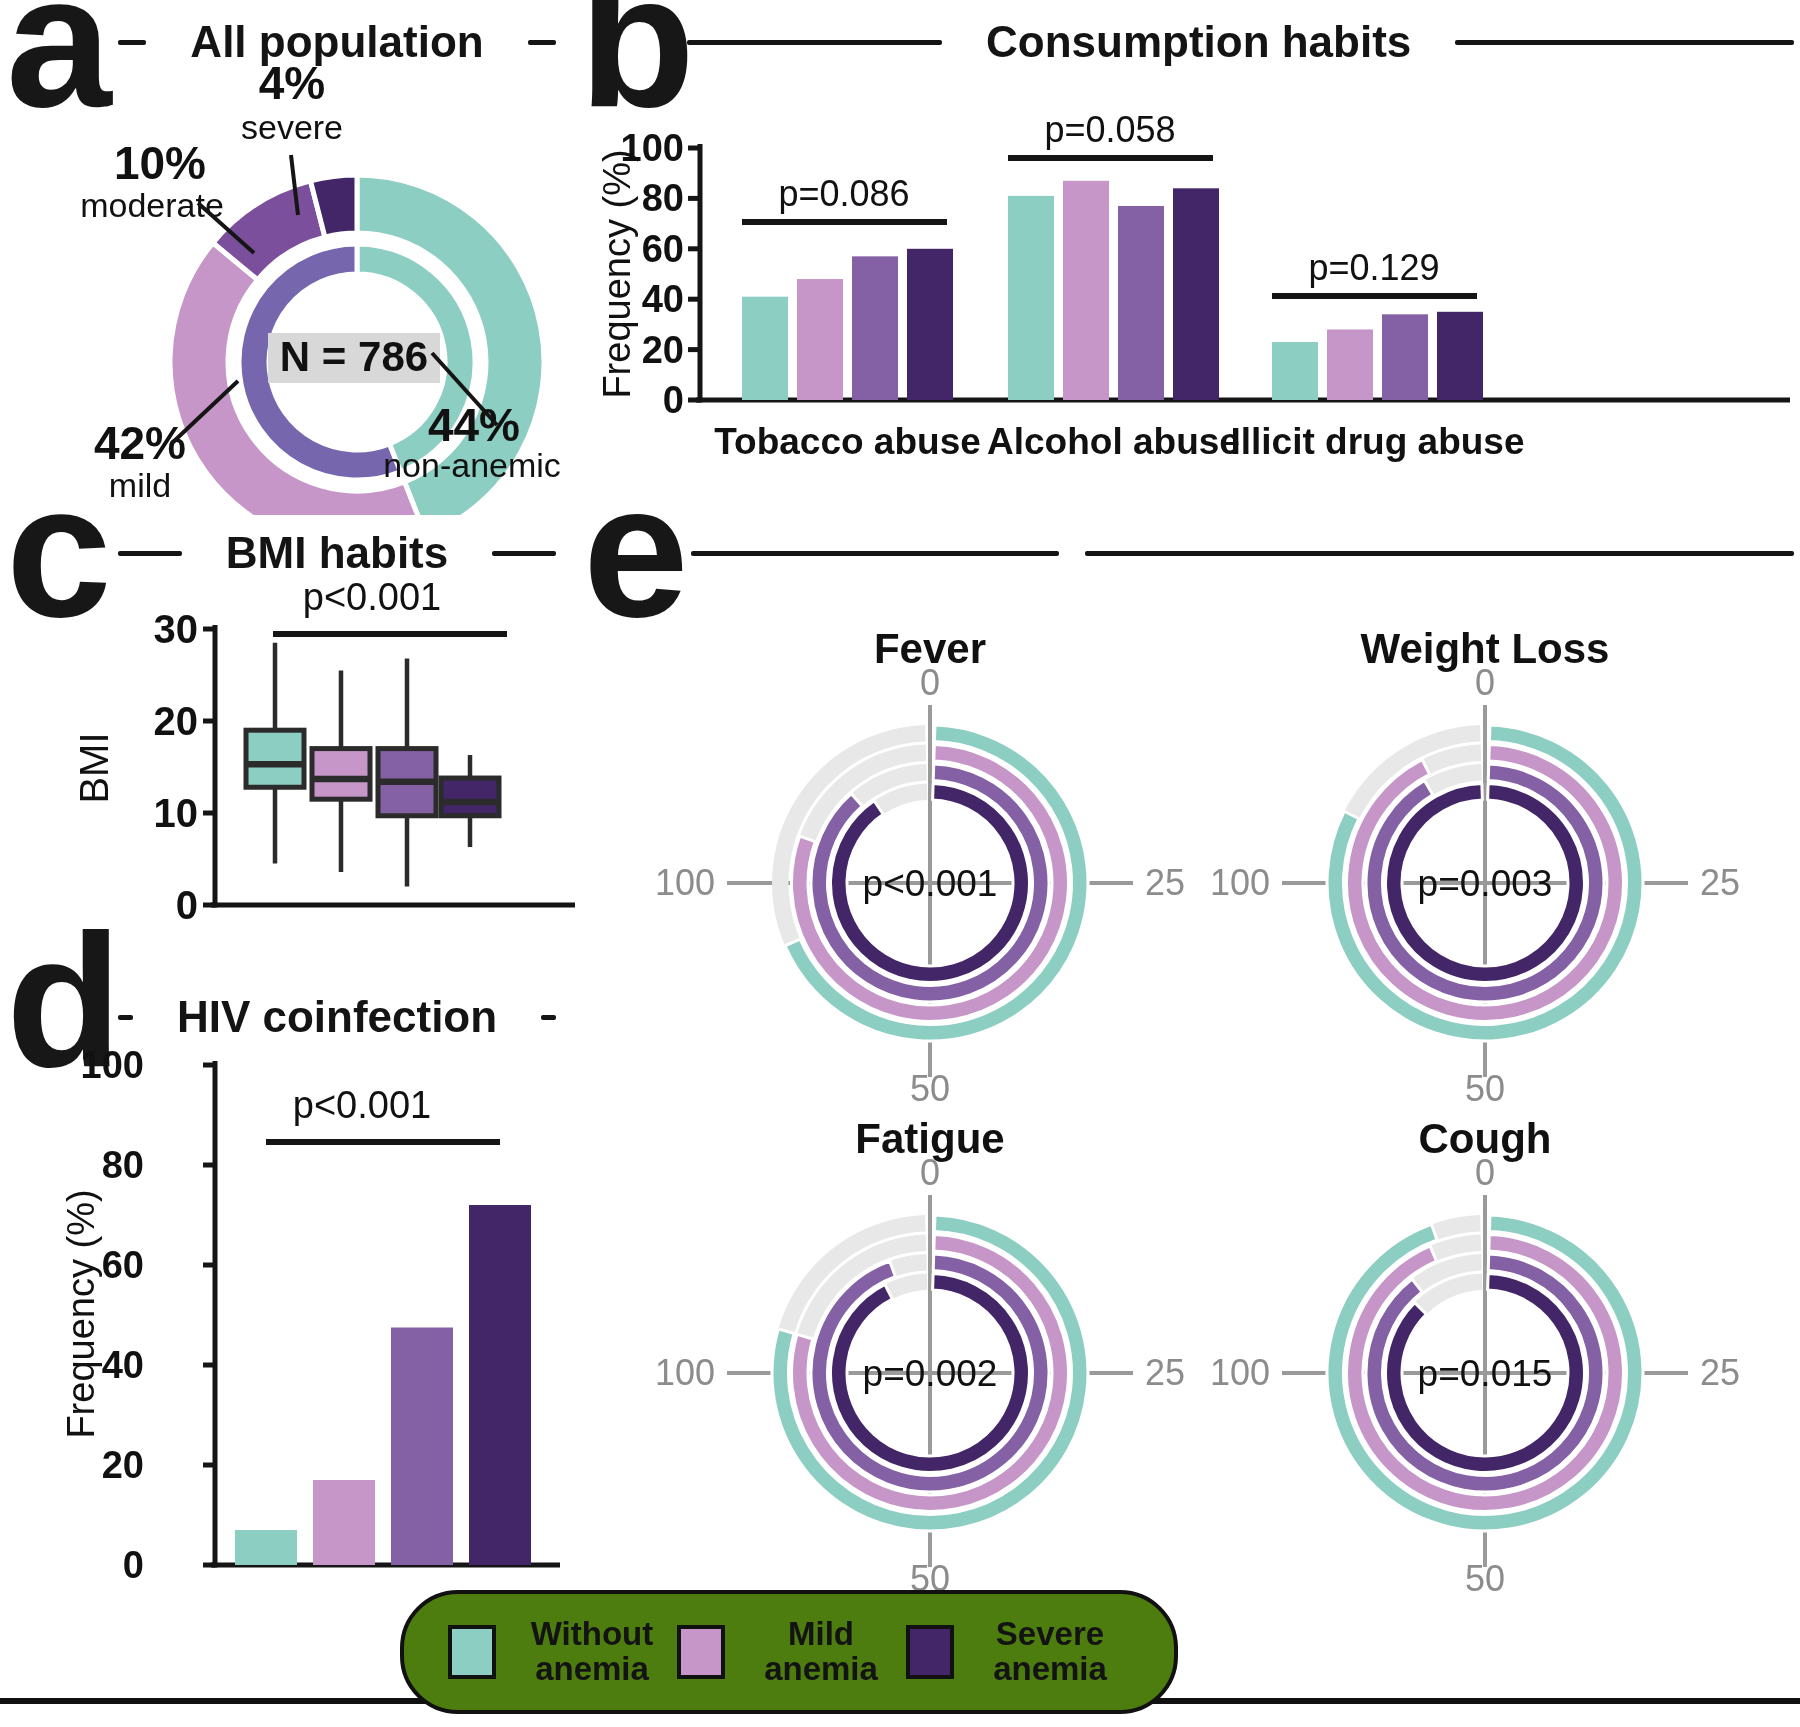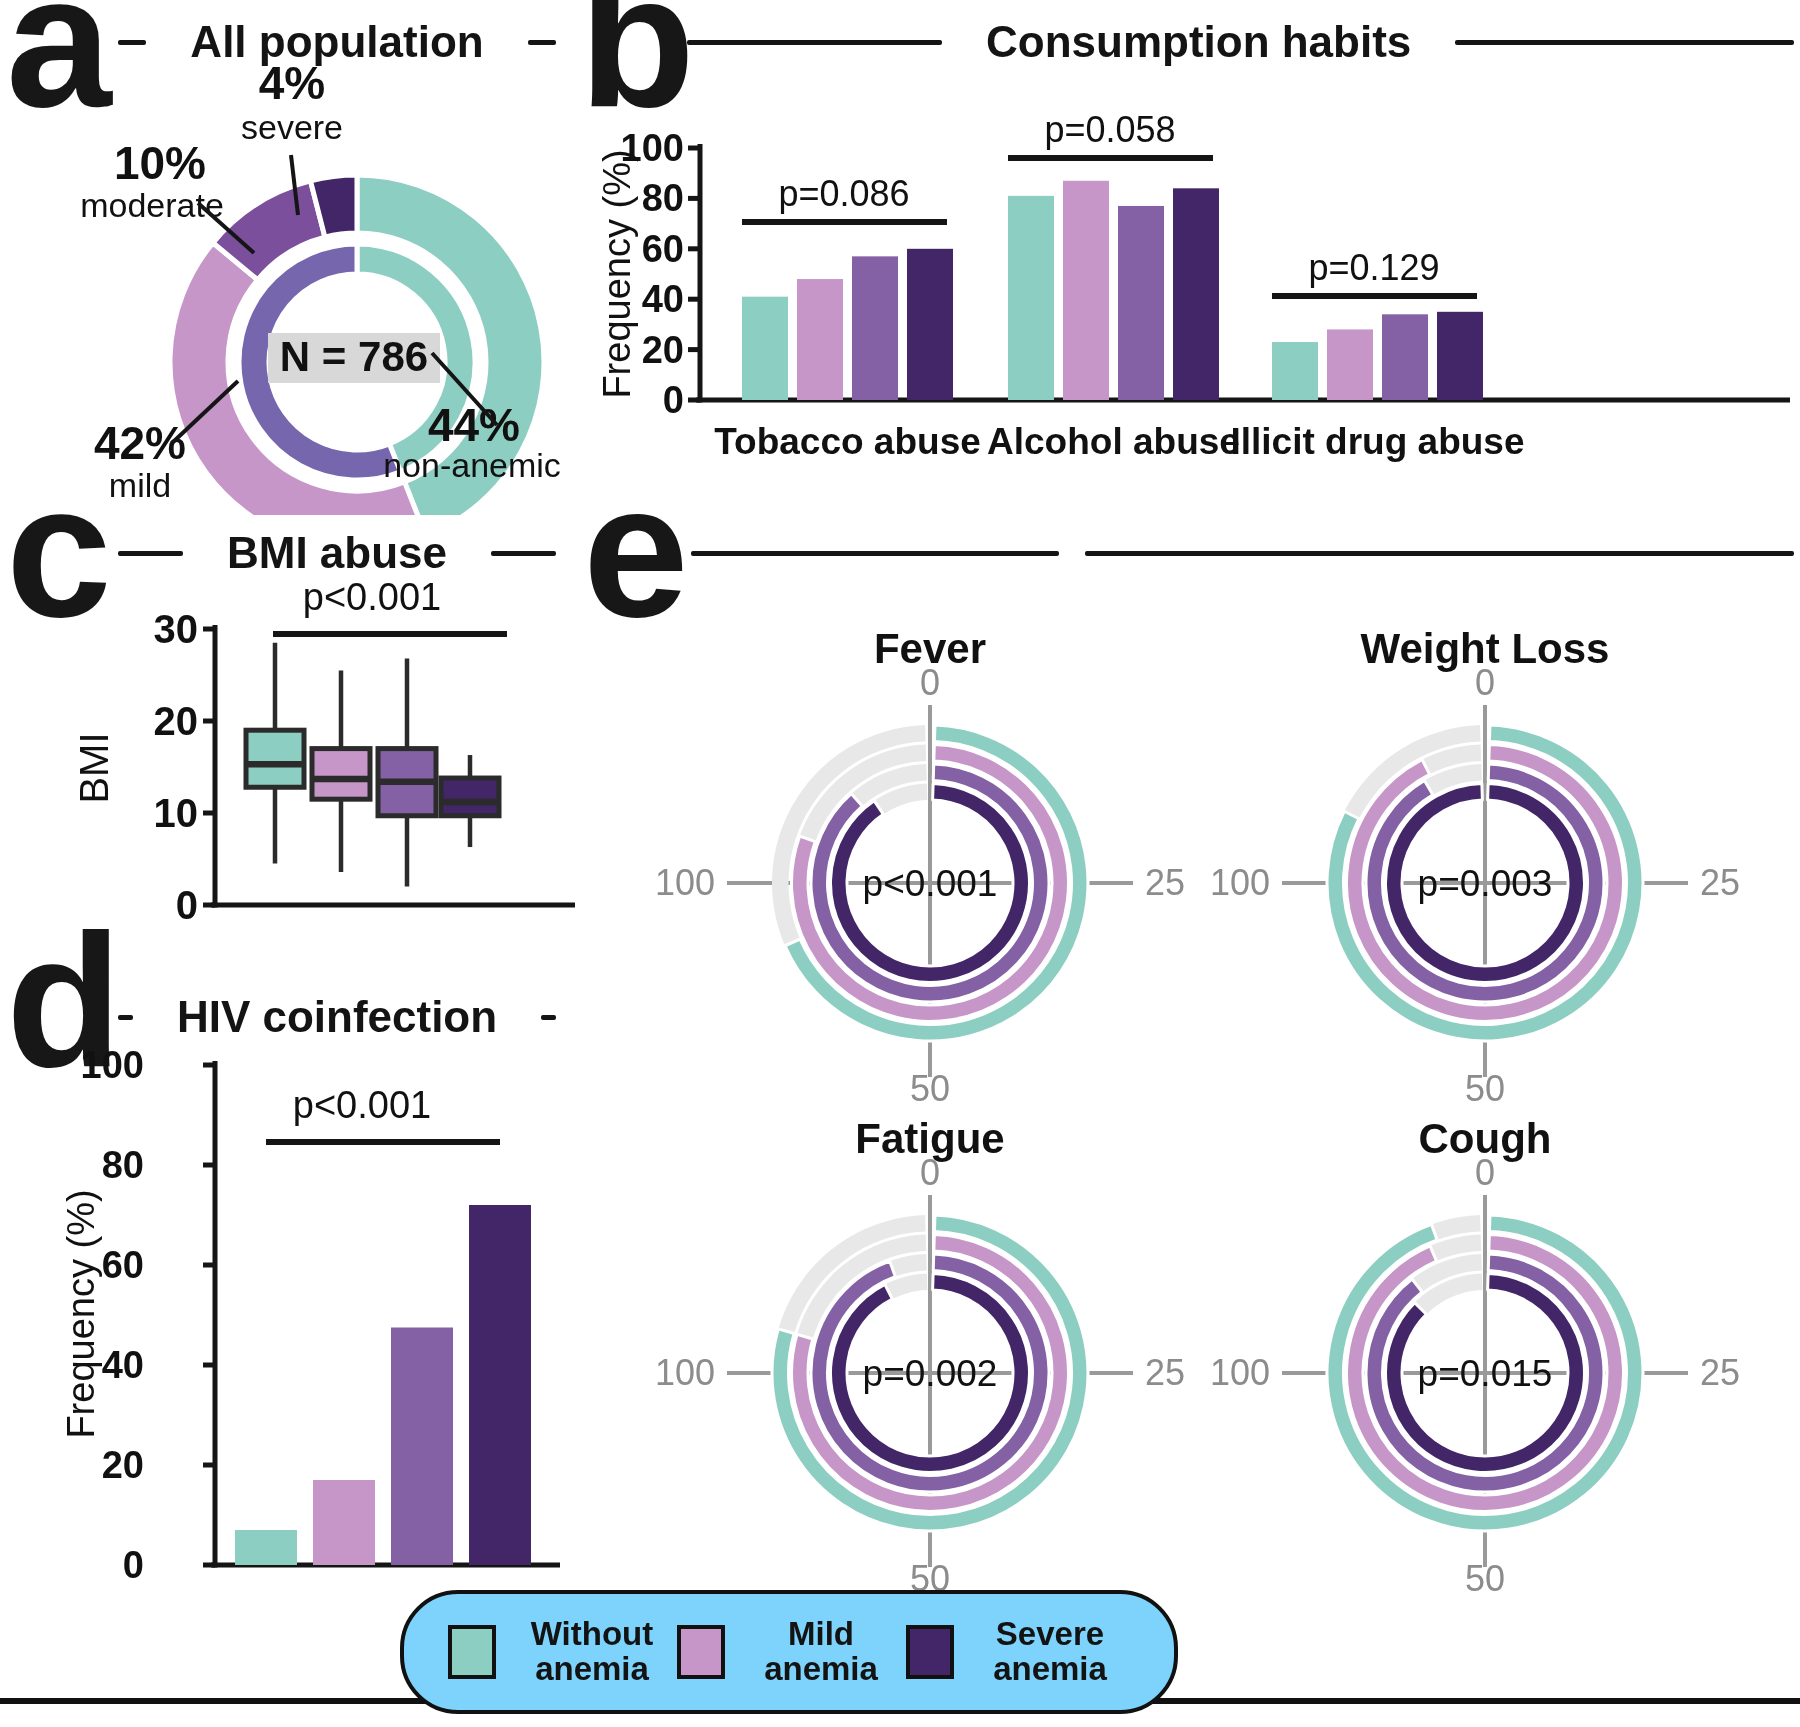--- a/index.html
+++ b/index.html
@@ -6,21 +6,21 @@
   #fig{position:relative;width:1800px;height:1727px;background:#fff;overflow:hidden;
        font-family:"Liberation Sans",sans-serif;color:#111;}
   svg{font-family:"Liberation Sans",sans-serif;}
   .abs{position:absolute;}
   .hdr{position:absolute;}
   .hdr .letter{position:absolute;left:6px;top:-55px;font-size:190px;font-weight:600;line-height:1;color:#171717;}
   .hdr .row{position:absolute;display:flex;align-items:center;gap:26px;}
   .hdr .rule{height:5px;background:#151515;border-radius:2px;}
   .hdr .rule.grow{flex:1;}
   .hdr .ttl{font-size:44px;font-weight:700;margin:0 18px;white-space:nowrap;color:#141414;}
-  .legend{position:absolute;left:400px;top:1590px;width:778px;height:124px;background:#7dd3fc;
+  .legend{position:absolute;left:400px;top:1590px;width:778px;height:124px;background:#4d7c0f;
           border:4.5px solid #111;border-radius:58px;display:flex;align-items:center;
           justify-content:space-between;padding:0 44px;box-sizing:border-box;z-index:3;}
   .legend-item{display:flex;align-items:center;}
   .swatch{display:inline-block;width:40px;height:46px;border:4px solid #111;margin-right:16px;flex:none;}
   .legend-label{font-size:33px;font-weight:700;line-height:1.05;text-align:center;max-width:160px;color:#131313;}
   .bottom-rule{position:absolute;left:0;top:1698px;width:1800px;height:6px;background:#111;z-index:1;}
 </style>
 </head>
 <body>
 
@@ -41,21 +41,21 @@
       <div class="rule" style="width:255px;"></div>
       <span class="ttl">Consumption habits</span>
       <div class="rule grow"></div>
     </div>
   </div>
 
   <div class="hdr" style="left:0;top:505px;width:560px;height:120px;">
     <span class="letter" style="top:-50px;">c</span>
     <div class="row" style="left:118px;top:26px;right:4px;height:44px;">
       <div class="rule grow"></div>
-      <span class="ttl">BMI abuse</span>
+      <span class="ttl">BMI habits</span>
       <div class="rule grow"></div>
     </div>
   </div>
 
   <div class="hdr" style="left:0;top:955px;width:560px;height:120px;">
     <span class="letter" style="top:-50px;">d</span>
     <div class="row" style="left:118px;top:40px;right:4px;height:44px;">
       <div class="rule grow"></div>
       <span class="ttl">HIV coinfection</span>
       <div class="rule grow"></div>

